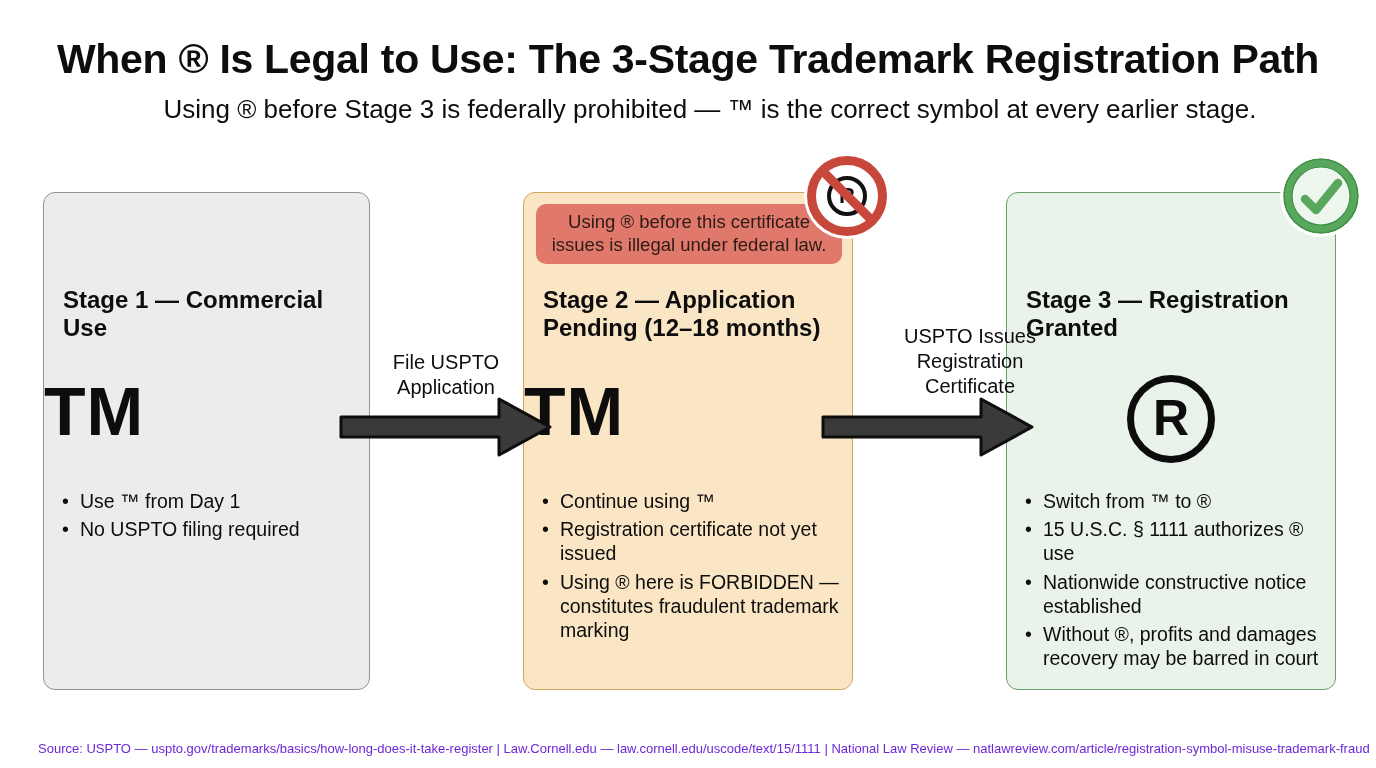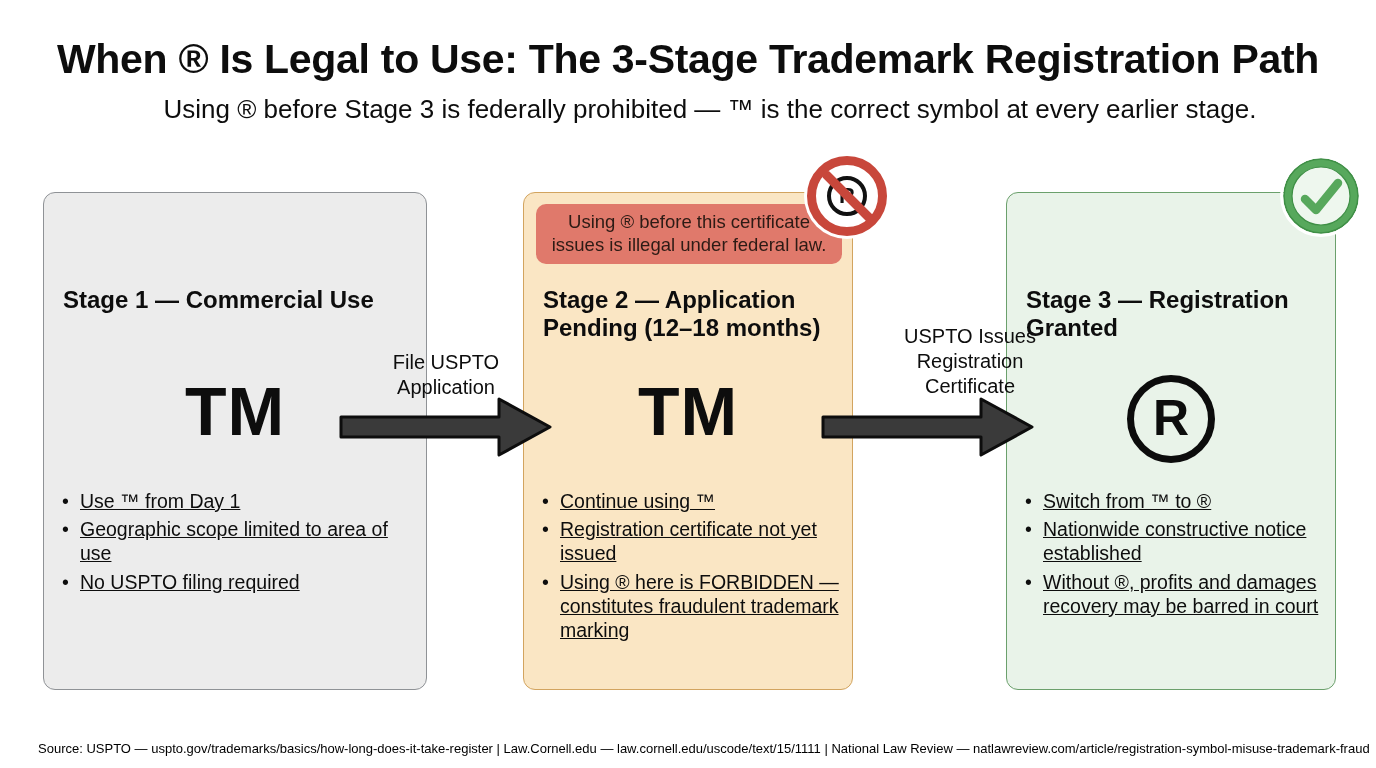--- a/index.html
+++ b/index.html
@@ -12,47 +12,47 @@
     position:absolute; top:36px; left:0; width:100%; text-align:center;
     font-size:41px; font-weight:700; letter-spacing:-0.3px;
   }
   .subtitle {
     position:absolute; top:94px; left:0; width:100%; text-align:center;
     font-size:26px; font-weight:500;padding-left:22px;
   }
   .stage-card {
     position:absolute; top:192px; height:498px; border-radius:12px; box-sizing:border-box;
   }
-  #card1 { left:43px;  width:384px; background:#ececec; border:1.5px solid #8f9296; }
+  #card1 { left:43px;  width:327px; background:#ececec; border:1.5px solid #8f9296; }
   #card2 { left:523px; width:330px; background:#fae6c4; border:1.5px solid #d2a45f; }
   #card3 { left:1006px;width:330px; background:#e9f3e9; border:1.5px solid #6ba06c; }
   .card-heading {
     position:absolute; top:93px; left:19px; right:16px;
     font-size:24px; font-weight:700; line-height:1.16;
   }
   .warning-banner {
     position:absolute; top:11px; left:12px; width:306px; box-sizing:border-box;
     background:#e0796b; border-radius:10px; padding:7px 5px;
     color:#2d1b15; font-size:18.5px; font-weight:500; text-align:center; line-height:1.24;
   }
   .big-symbol {
-    position:absolute; top:184px; left:0; width:100%; text-align:center;
+    position:absolute; top:184px; left:0; width:100%; 
     font-size:68px; font-weight:700; line-height:1; letter-spacing:1px;
   }
   .big-r-wrap { position:absolute; top:182px; left:0; width:100%; display:flex; justify-content:center; }
   .big-r {
     width:88px; height:88px; box-sizing:border-box; border:7px solid #0c0c0c; border-radius:50%;
     display:flex; align-items:center; justify-content:center;
     font-size:50px; font-weight:700; padding-bottom:3px;
   }
   .bullets {
     position:absolute; top:296px; left:14px; right:8px;
     margin:0; padding:0; list-style:none; font-size:19.5px; line-height:1.24;
   }
-  .bullets li { position:relative; padding-left:22px; margin-bottom:4px;text-decoration:underline; }
+  .bullets li { position:relative; padding-left:22px; margin-bottom:4px; }
   .bullets li::before { content:"•"; position:absolute; left:4px; }
   .flow-arrow { position:absolute; top:396px; }
   #arrow1 { left:339px; }
   #arrow2 { left:821px; }
   .arrow-label {
     position:absolute; width:160px; text-align:center;
     font-size:20px; font-weight:500; line-height:1.24;
   }
   #arrow-label-1 { left:366px; top:350px; }
   #arrow-label-2 { left:890px; top:324px; }
@@ -67,35 +67,34 @@
     border-radius:50%; display:flex; align-items:center; justify-content:center;
     font-size:22px; font-weight:700; color:#111; padding-bottom:1px;
   }
   .no-slash {
     position:absolute; left:26.5px; top:-1px; width:9px; height:64px;
     background:#c8473b; transform:rotate(-45deg); border-radius:2px;
   }
   #check-badge { left:1283px; top:158px; width:76px; height:76px; }
   .footer-source {
     position:absolute; left:38px; top:741px;
-    font-size:13px; color:#000000; white-space:nowrap;
+    font-size:13px; color:#6d28d9; white-space:nowrap;
   }
 </style>
 </head>
 <body>
 
 <div class="title">When ® Is Legal to Use: The 3-Stage Trademark Registration Path</div>
 <div class="subtitle">Using ® before Stage 3 is federally prohibited — ™ is the correct symbol at every earlier stage.</div>
 
 <div class="stage-card" id="card1">
   <div class="card-heading">Stage 1 — Commercial Use</div>
   <div class="big-symbol">TM</div>
   <ul class="bullets">
     <li>Use ™ from Day 1</li>
-    <li>Geographic scope limited to area of use</li>
     <li>No USPTO filing required</li>
   </ul>
 </div>
 
 <div class="stage-card" id="card2">
   <div class="warning-banner">Using ® before this certificate issues is illegal under federal law.</div>
   <div class="card-heading">Stage 2 — Application Pending (12–18 months)</div>
   <div class="big-symbol">TM</div>
   <ul class="bullets">
     <li>Continue using ™</li>
@@ -104,20 +103,21 @@
   </ul>
 </div>
 
 <div class="stage-card" id="card3">
   <div class="card-heading">Stage 3 — Registration Granted</div>
   <div class="big-r-wrap">
     <div class="big-r">R</div>
   </div>
   <ul class="bullets">
     <li>Switch from ™ to ®</li>
+    <li>15 U.S.C. § 1111 authorizes ® use</li>
     <li>Nationwide constructive notice established</li>
     <li>Without ®, profits and damages recovery may be barred in court</li>
   </ul>
 </div>
 
 <div class="arrow-label" id="arrow-label-1">File USPTO Application</div>
 <svg class="flow-arrow" id="arrow1" width="214" height="62" viewBox="0 0 214 62">
   <polygon points="2,21 160,21 160,3 211,31 160,59 160,41 2,41" fill="#3a3a3a" stroke="#0d0d0d" stroke-width="3" stroke-linejoin="round"></polygon>
 </svg>
 

